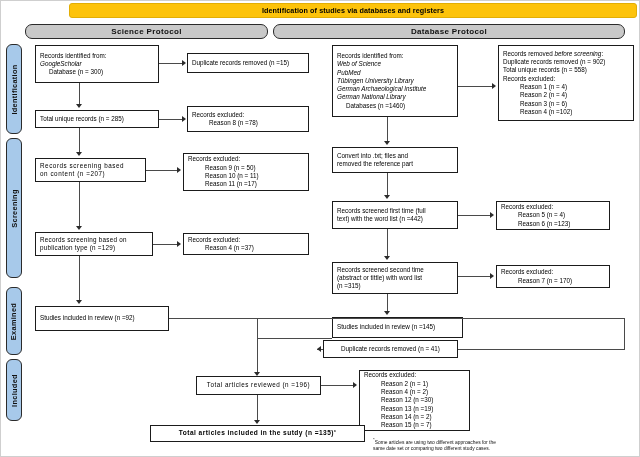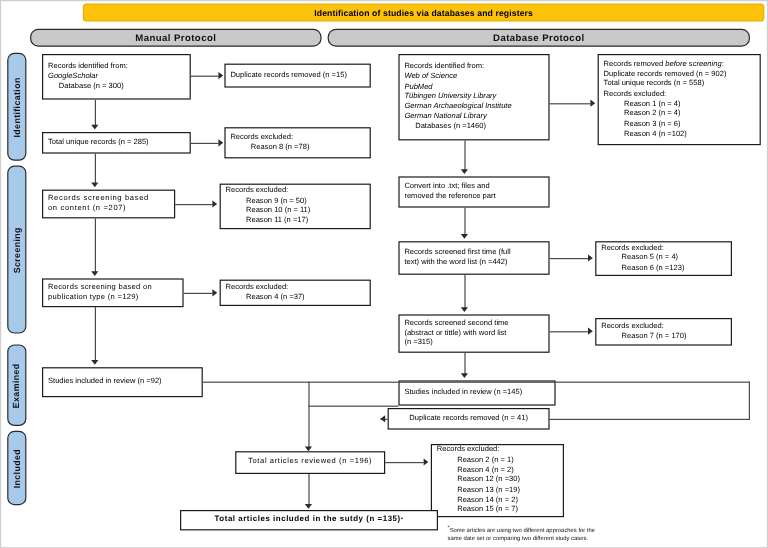--- a/index.html
+++ b/index.html
@@ -130,21 +130,21 @@
 </head>
 <body>
 
 <div id="page">
 
   <div class="abs banner" style="left:68px; top:2px; width:568px; height:15px;">
     <span>Identification of studies via databases and registers</span>
   </div>
 
   <div class="abs protocol" style="left:24px; top:23px; width:243px; height:15px;">
-    <span>Manual Protocol</span>
+    <span>Science Protocol</span>
   </div>
   <div class="abs protocol" style="left:272px; top:23px; width:352px; height:15px;">
     <span>Database Protocol</span>
   </div>
 
   <div class="abs stage" style="left:5px; top:43px; width:16px; height:90px;">
     <span>Identification</span>
   </div>
   <div class="abs stage" style="left:5px; top:137px; width:16px; height:140px;">
     <span>Screening</span>

